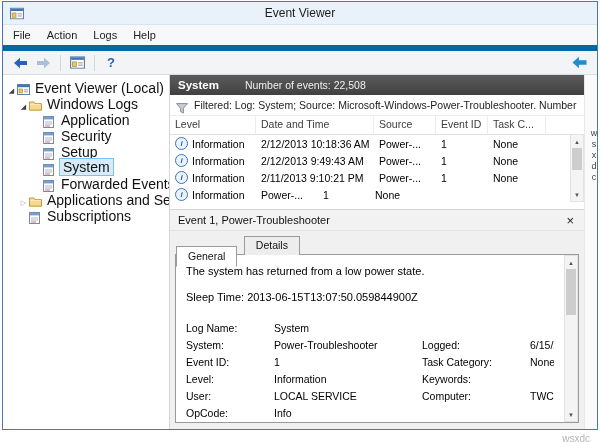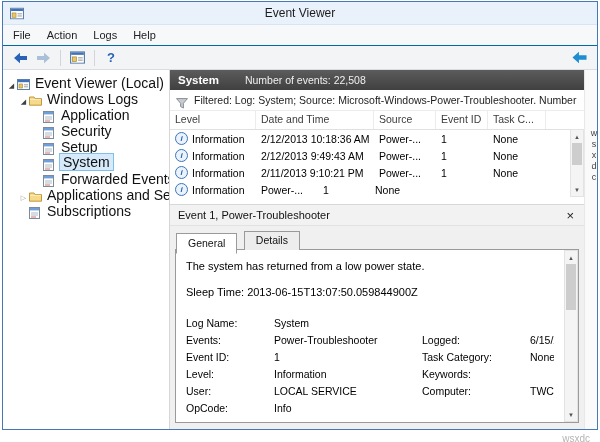--- a/index.html
+++ b/index.html
@@ -5,21 +5,21 @@
   html,body{margin:0;padding:0;width:600px;height:442px;background:#fff;overflow:hidden;
     font-family:"Liberation Sans","DejaVu Sans",sans-serif;-webkit-font-smoothing:antialiased;}
   .screen{position:relative;width:600px;height:442px;background:#fff;}
   .window{position:absolute;left:2px;top:1px;width:594px;height:427px;border:1px solid #4678b8;
     background:#fff;display:flex;flex-direction:column;}
   
   .titlebar{height:22px;background:#e9f1fb;position:relative;flex:0 0 auto;border-bottom:1px solid #d7e4f4;}
   .titlebar .title{display:block;text-align:center;font-size:12px;color:#1c1c1c;line-height:22px;}
   .app-icon{position:absolute;left:7px;top:4px;width:14px;height:13px;}
   
-  .menubar{height:20px;background:#f7f8f9;border-bottom:1px solid #0369a1;display:flex;align-items:center;padding-left:2px;flex:0 0 auto;}
+  .menubar{height:20px;background:#f7f8f9;border-bottom:6px solid #0369a1;display:flex;align-items:center;padding-left:2px;flex:0 0 auto;}
   .menu-item{font-size:11px;color:#222;padding:2px 8px;cursor:default;}
   
   .toolbar{height:23px;background:#f2f4f6;border-bottom:1px solid #d9dce0;display:flex;align-items:center;padding:0 6px;flex:0 0 auto;}
   .tbtn{width:22px;height:18px;display:flex;align-items:center;justify-content:center;margin-right:1px;}
   .tbtn svg{display:block;}
   .back{color:#2a62b8;}
   .fwd{color:#aabfd8;}
   .tsep{width:1px;height:16px;background:#d2d5d9;margin:0 5px;}
   .help-q{font-size:13px;font-weight:bold;color:#2a62b8;}
   .right-arrow{margin-left:auto;color:#1f8ed0;}
@@ -63,21 +63,21 @@
   .sb-thumb{background:#cdcdcd;margin:0 1px;}
   .vs-table .sb-thumb{height:22px;}
   
   .splitter{height:7px;background:#fff;flex:0 0 auto;}
   .detail{flex:1;background:#f0f0f0;display:flex;flex-direction:column;min-height:0;border-top:1px solid #d8d8d8;}
   .dhdr{height:20px;flex:0 0 auto;display:flex;align-items:center;padding:0 8px;background:#f2f2f2;border-bottom:1px solid #e2e2e2;}
   .dhdr-title{font-size:11px;color:#111;}
   .dclose{margin-left:auto;font-size:13px;color:#222;line-height:1;padding:0 2px;cursor:default;}
   .tabs{flex:0 0 auto;padding:3px 0 0 6px;height:21px;box-sizing:content-box;position:relative;z-index:2;}
   .tab{display:inline-block;font-size:10.5px;color:#111;padding:3px 11px 4px 11px;border:1px solid #9a9a9a;background:#ededed;margin-right:2px;}
-  .tab.active{background:#fff;border-bottom:1px solid #fff;position:relative;top:4px;}
+  .tab.active{background:#fff;border-bottom:1px solid #fff;position:relative;top:12px;}
   .tab.inactive{padding-top:2px;position:relative;top:1px;border-bottom:none;}
   .dbody{flex:1;margin:0 5px 6px 5px;background:#fff;border:1px solid #9a9a9a;position:relative;overflow:hidden;margin-top:-1px;}
   .dcontent{padding:10px 24px 0 10px;}
   .msg{font-size:11px;color:#000;}
   .msg1{margin-bottom:14px;} .msg2{margin-bottom:16px;}
   .frow{display:flex;height:17px;align-items:center;font-size:10.5px;color:#000;}
   .fl{width:88px;flex:0 0 auto;} .fv{width:148px;flex:0 0 auto;white-space:nowrap;}
   .fl2{width:108px;flex:0 0 auto;} .fv2{flex:1;white-space:nowrap;overflow:hidden;}
   .vs-body{right:0;top:0;bottom:0;}
   .vs-body .sb-thumb{height:46px;}
@@ -338,21 +338,21 @@
               <div class="msg msg1">The system has returned from a low power state.</div>
               <div class="msg msg2">Sleep Time: 2013-06-15T13:07:50.059844900Z</div>
 
               <div class="frow">
                 <span class="fl">Log Name:</span>
                 <span class="fv">System</span>
                 <span class="fl2"></span>
                 <span class="fv2"></span>
               </div>
               <div class="frow">
-                <span class="fl">Events:</span>
+                <span class="fl">System:</span>
                 <span class="fv">Power-Troubleshooter</span>
                 <span class="fl2">Logged:</span>
                 <span class="fv2">6/15/2013 6:38:04</span>
               </div>
               <div class="frow">
                 <span class="fl">Event ID:</span>
                 <span class="fv">1</span>
                 <span class="fl2">Task Category:</span>
                 <span class="fv2">None</span>
               </div>

